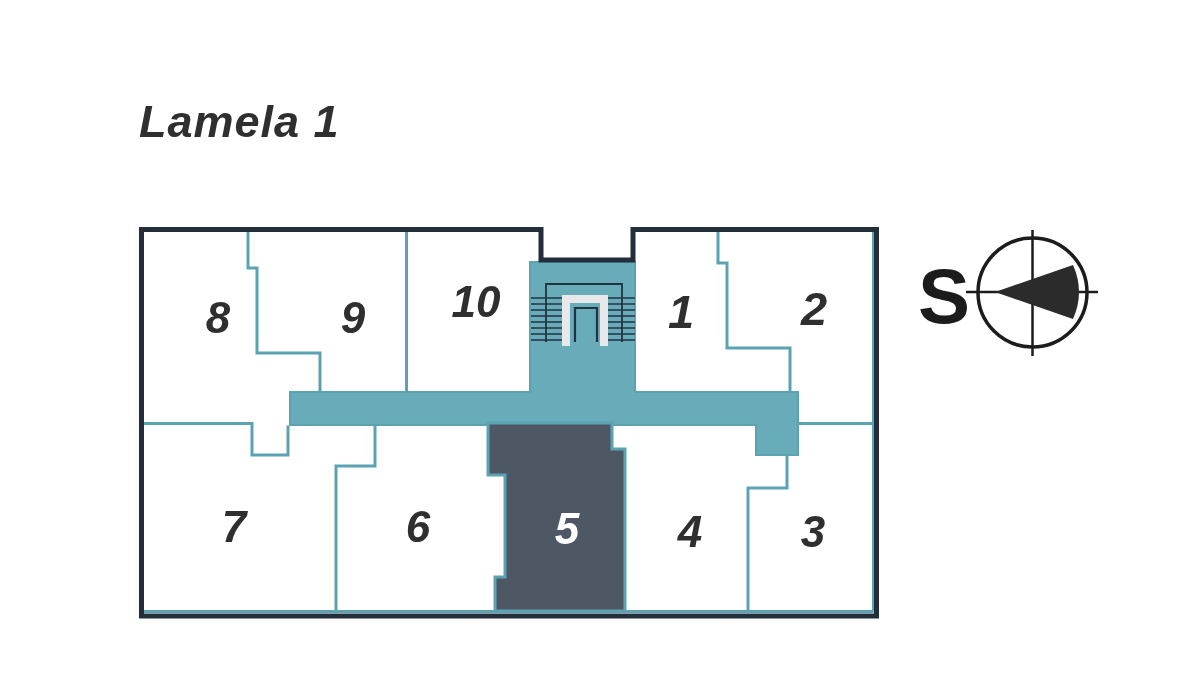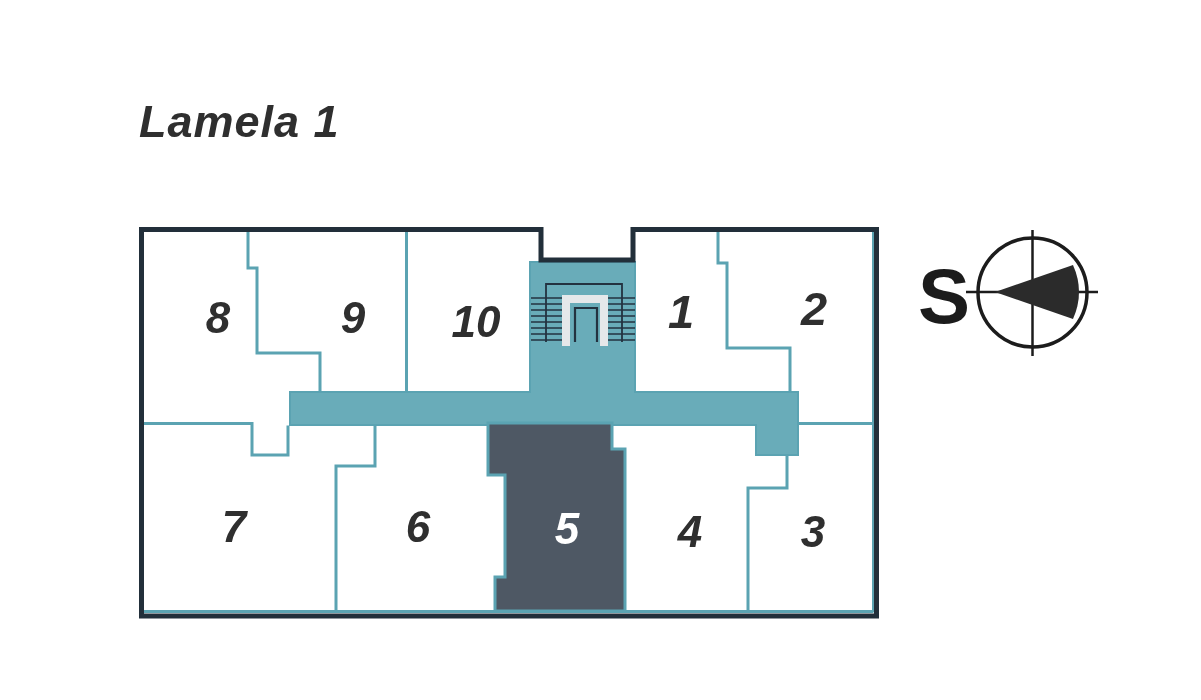--- a/index.html
+++ b/index.html
@@ -30,21 +30,21 @@
     font-size:44px;
     line-height:1;
     color:#2f2f2f;
     cursor:pointer;
     user-select:none;
   }
   .unit-label.big{font-size:47px;}
   .unit-label.selected{color:#ffffff;}
   .pos-u8{left:218px;top:318px;}
   .pos-u9{left:353px;top:318px;}
-  .pos-u10{left:476px;top:322px;}
+  .pos-u10{left:476px;top:302px;}
   .pos-u1{left:681px;top:311px;}
   .pos-u2{left:814px;top:308px;}
   .pos-u7{left:234px;top:527px;}
   .pos-u6{left:418px;top:527px;}
   .pos-u5{left:567px;top:529px;}
   .pos-u4{left:690px;top:532px;}
   .pos-u3{left:813px;top:532px;}
   .compass-s{
     position:absolute;
     left:944px;top:296px;

